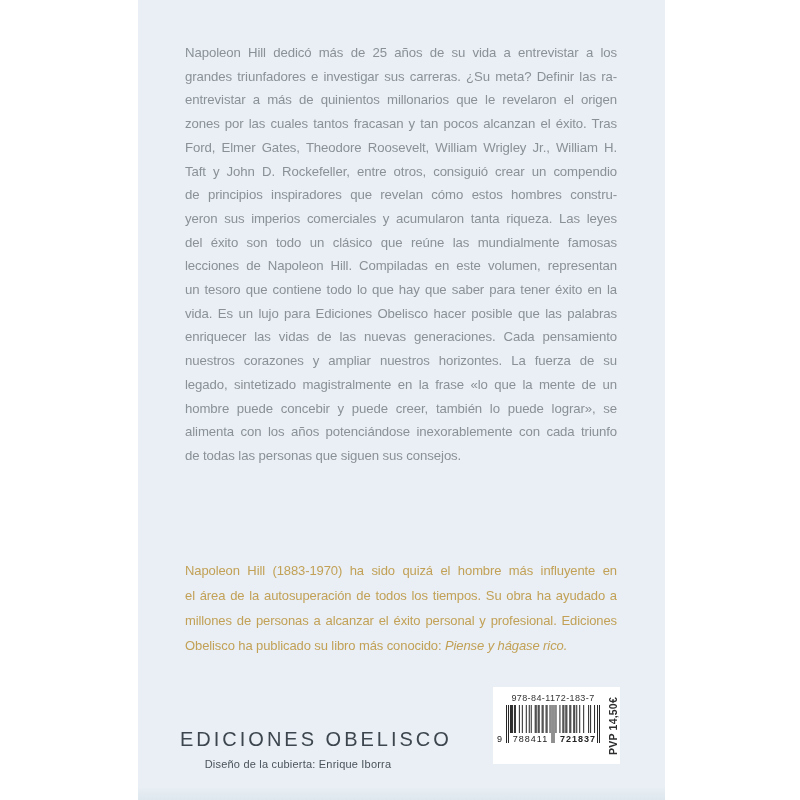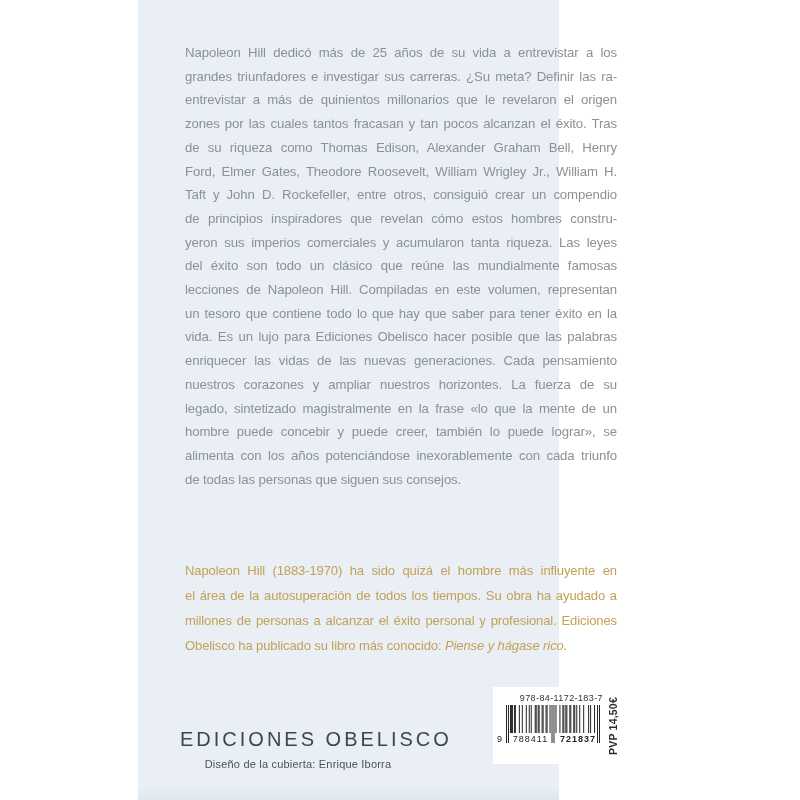--- a/index.html
+++ b/index.html
@@ -6,21 +6,21 @@
   html, body { width: 800px; height: 800px; }
   body {
     background: #ffffff;
     font-family: "Liberation Sans", sans-serif;
     position: relative;
     overflow: hidden;
   }
   .cover {
     position: absolute;
     left: 138px; top: 0;
-    width: 421px; height: 800px;
+    width: 527px; height: 800px;
     background: linear-gradient(180deg, #e9eff4 0%, #e9eff4 98.4%, #dde7ee 100%);
   }
   
   .para .line {
     text-align: justify;
     text-align-last: justify;
   }
   .para .line:last-child { text-align-last: left; }
   .synopsis {
     position: absolute;
@@ -74,21 +74,20 @@
     position: absolute;
     left: 10px; top: 6px;
     width: 100px;
     text-align: center;
   }
   .isbn {
     font-size: 9px;
     letter-spacing: 0.4px;
     color: #333333;
     white-space: nowrap;
-    text-align: right;
   }
   .bars-wrap {
     position: relative;
     width: 94px;
     margin: 2px auto 0;
   }
   .bars-wrap svg {
     display: block;
     width: 94px; height: 38px;
     fill: #222222;
@@ -124,21 +123,20 @@
 </head>
 <body>
 
 <div class="cover">
 
   <div class="synopsis para">
       <div class="line">Napoleon Hill dedicó más de 25 años de su vida a entrevistar a los</div>
       <div class="line">grandes triunfadores e investigar sus carreras. ¿Su meta? Definir las ra-</div>
       <div class="line">entrevistar a más de quinientos millonarios que le revelaron el origen</div>
       <div class="line">zones por las cuales tantos fracasan y tan pocos alcanzan el éxito. Tras</div>
-      <div class="line">de su riqueza como Thomas Edison, Alexander Graham Bell, Henry</div>
       <div class="line">Ford, Elmer Gates, Theodore Roosevelt, William Wrigley Jr., William H.</div>
       <div class="line">Taft y John D. Rockefeller, entre otros, consiguió crear un compendio</div>
       <div class="line">de principios inspiradores que revelan cómo estos hombres constru-</div>
       <div class="line">yeron sus imperios comerciales y acumularon tanta riqueza. Las leyes</div>
       <div class="line">del éxito son todo un clásico que reúne las mundialmente famosas</div>
       <div class="line">lecciones de Napoleon Hill. Compiladas en este volumen, representan</div>
       <div class="line">un tesoro que contiene todo lo que hay que saber para tener éxito en la</div>
       <div class="line">vida. Es un lujo para Ediciones Obelisco hacer posible que las palabras</div>
       <div class="line">enriquecer las vidas de las nuevas generaciones. Cada pensamiento</div>
       <div class="line">nuestros corazones y ampliar nuestros horizontes. La fuerza de su</div>

